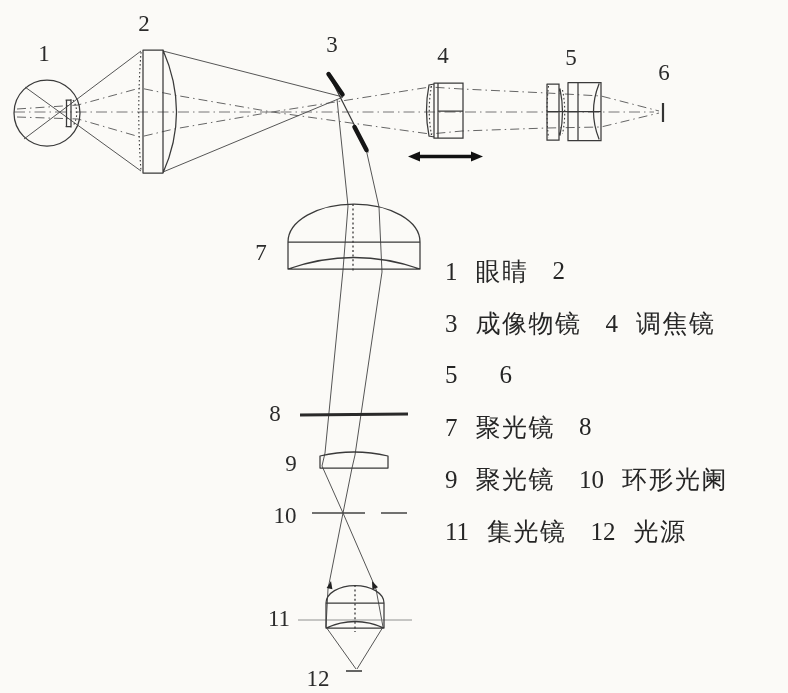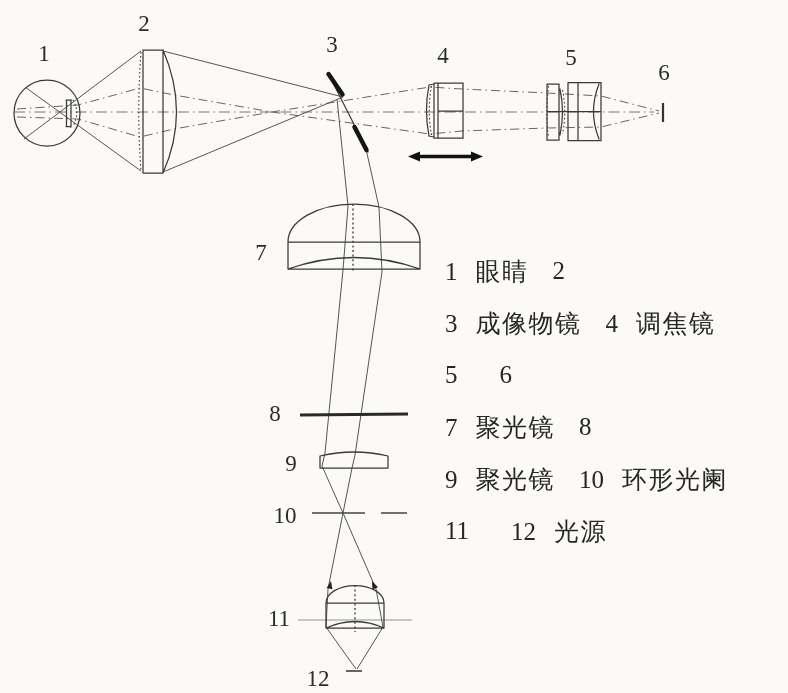--- a/index.html
+++ b/index.html
@@ -168,20 +168,21 @@
           <span class="lg-name">聚光镜</span>
         </span>
       <span class="lg-entry">
           <span class="lg-num">10</span>
           <span class="lg-name">环形光阑</span>
         </span>
     </div>
     <div class="lg-row">
       <span class="lg-entry">
           <span class="lg-num">11</span>
+          <span class="lg-name">集光镜</span>
         </span>
       <span class="lg-entry">
           <span class="lg-num">12</span>
           <span class="lg-name">光源</span>
         </span>
     </div>
   </div>
 
 </div>
 

